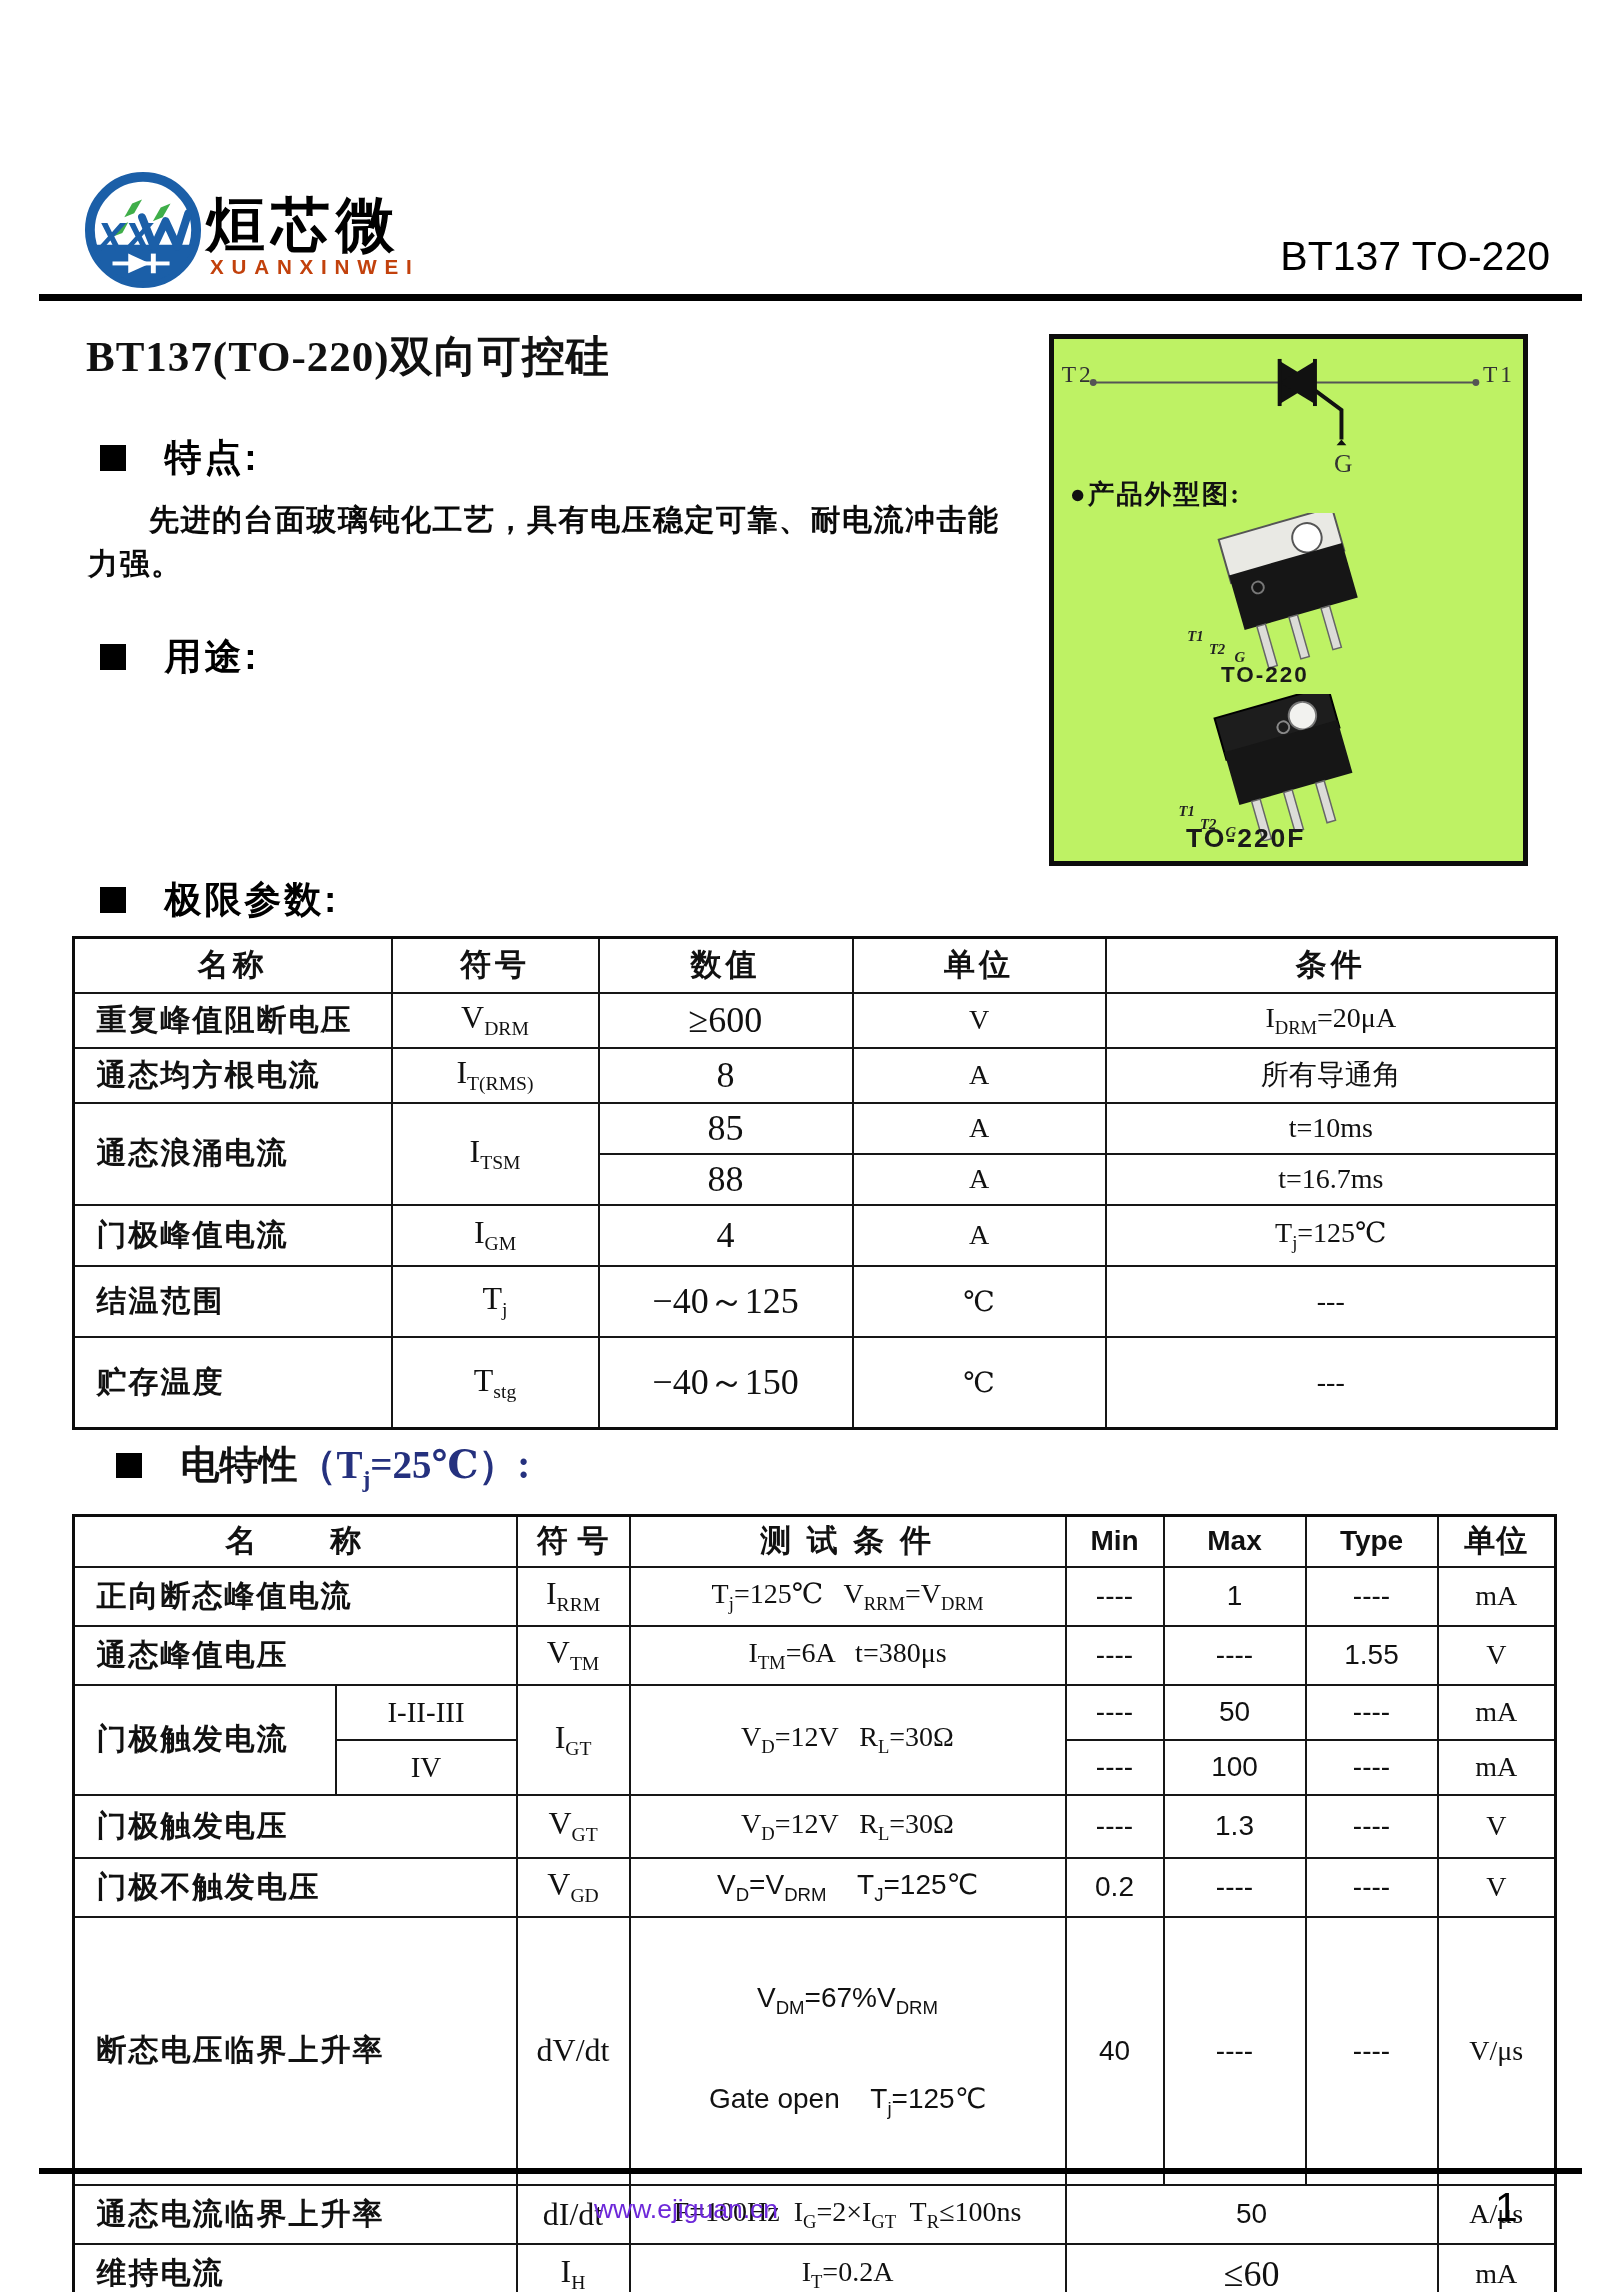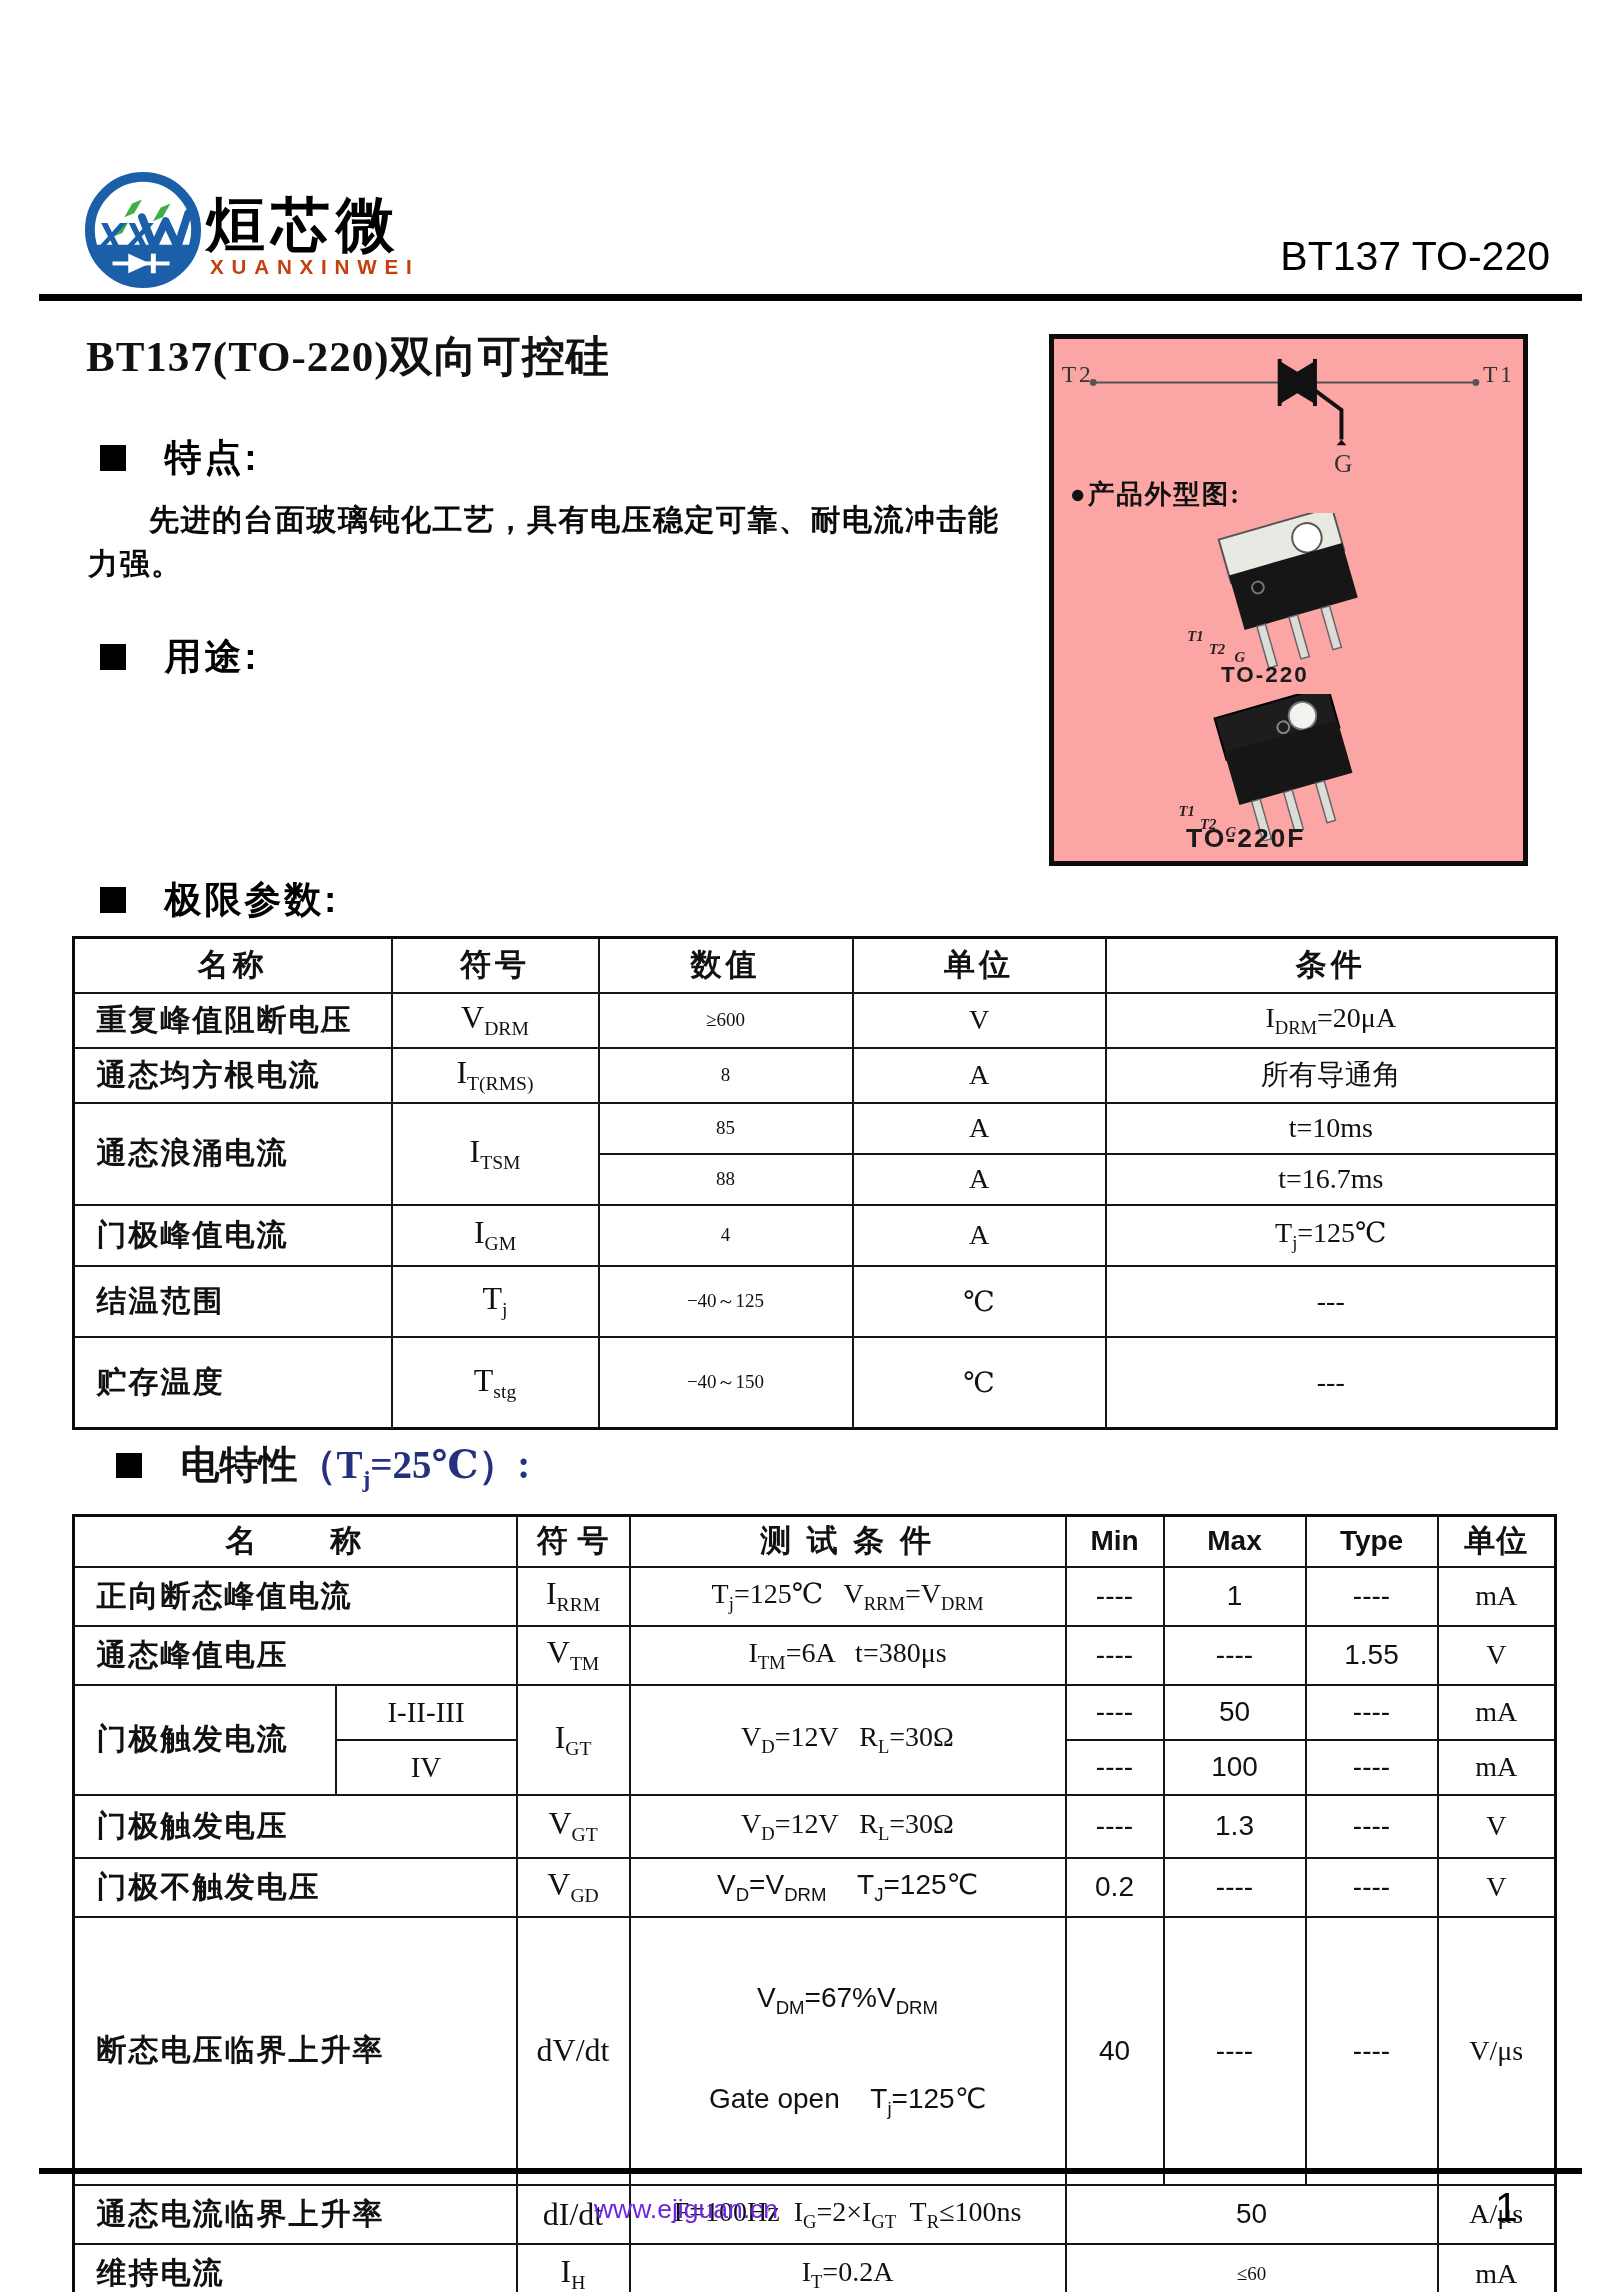--- a/index.html
+++ b/index.html
@@ -22,33 +22,33 @@
   .sec-label{font-family:"Liberation Sans","DejaVu Sans",sans-serif;font-weight:700;
              font-size:37px;letter-spacing:2.9px;color:#000;}
   .elec-label{font-family:"Liberation Serif","DejaVu Serif",serif;font-weight:700;font-size:39px;}
   .elec-cond{color:#25317e;}
   .elec-cond sub{font-size:23.5px;}
 
   .body-text{font-family:"Liberation Sans","DejaVu Sans",sans-serif;font-weight:700;
              font-size:30px;line-height:44px;letter-spacing:1.5px;text-indent:61px;color:#0a0a0a;}
 
   
-  .diagram-box{border:5.9px solid #0d0d0d;background:#fca5a5;}
+  .diagram-box{border:5.9px solid #0d0d0d;background:#bef264;}
   .outline-caption{font-weight:700;font-size:26.5px;letter-spacing:2px;}
   .pkg-caption{font-family:"Liberation Sans","DejaVu Sans",sans-serif;font-weight:700;color:#1a1a1a;}
 
   
   table.tbl{border-collapse:collapse;table-layout:fixed;position:absolute;border:3.9px solid #0c0c0c;}
   table.tbl td{border:2px solid #161616;text-align:center;vertical-align:middle;padding:0;overflow:hidden;}
   .name-cell{text-align:left !important;padding-left:21.6px !important;font-size:30px;font-weight:600;letter-spacing:2px;}
   .th-cn{font-size:31px;font-weight:700;letter-spacing:3.9px;}
   .th-en{font-family:"Liberation Sans","DejaVu Sans",sans-serif;font-size:28px;font-weight:700;}
   .sym{font-size:32px;}
   .sym sub{font-size:19.6px;}
-  .val{font-size:19px;border-radius:23px;}
+  .val{font-size:36px;border-radius:23px;}
   .unit{font-size:28px;}
   .cond{font-size:28px;white-space:pre;}
   .cond sub{font-size:18.6px;}
   .num{font-family:"Liberation Sans","DejaVu Sans",sans-serif;font-size:28px;}
   .sans{font-family:"Liberation Sans","DejaVu Sans",sans-serif !important;}
   .quad{font-size:29px;}
 
   .t1-h{height:55px;} .t1-r1{height:55px;} .t1-r2{height:55px;} .t1-r3{height:51px;}
   .t1-r4{height:61px;} .t1-r5{height:71px;} .t1-r6{height:92px;}
   .t2-h{height:51px;} .t2-r1{height:59px;} .t2-r2{height:59px;} .t2-r3{height:55px;}

